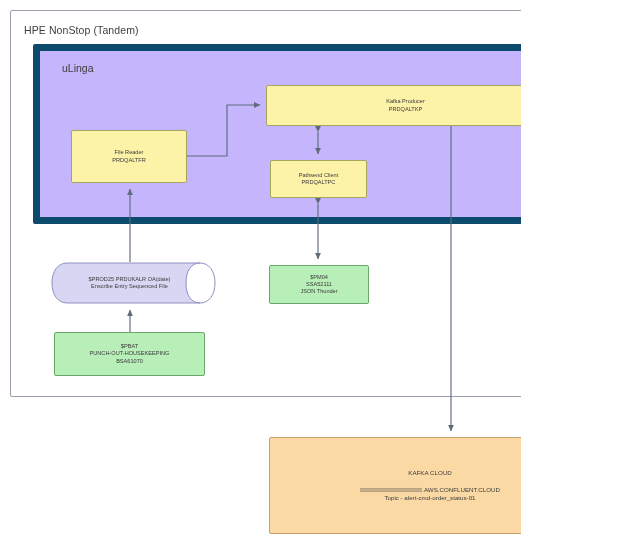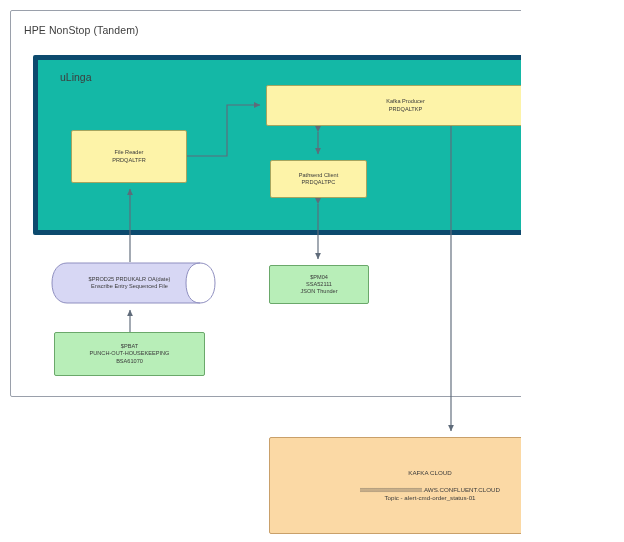--- a/index.html
+++ b/index.html
@@ -52,25 +52,25 @@
   }
   #hpe-title {
     margin: 13px 0 0 13px;
     font-size: 10.5px;
     color: #3d3d3d;
     letter-spacing: 0.1px;
   }
   
   #ulinga-container {
     left: 33px;
-    top: 55px;
+    top: 44px;
     width: 551px;
     height: 180px;
-    background: #14b8a6;
-    border: 5px solid #0c4a6e;
+    background: #c4b5fd;
+    border: 7px solid #0c4a6e;
     border-radius: 2px;
     align-items: flex-start;
     justify-content: flex-start;
   }
   #ulinga-title {
     margin: 11px 0 0 22px;
     font-size: 10.5px;
     color: #3d3d3d;
   }
   

